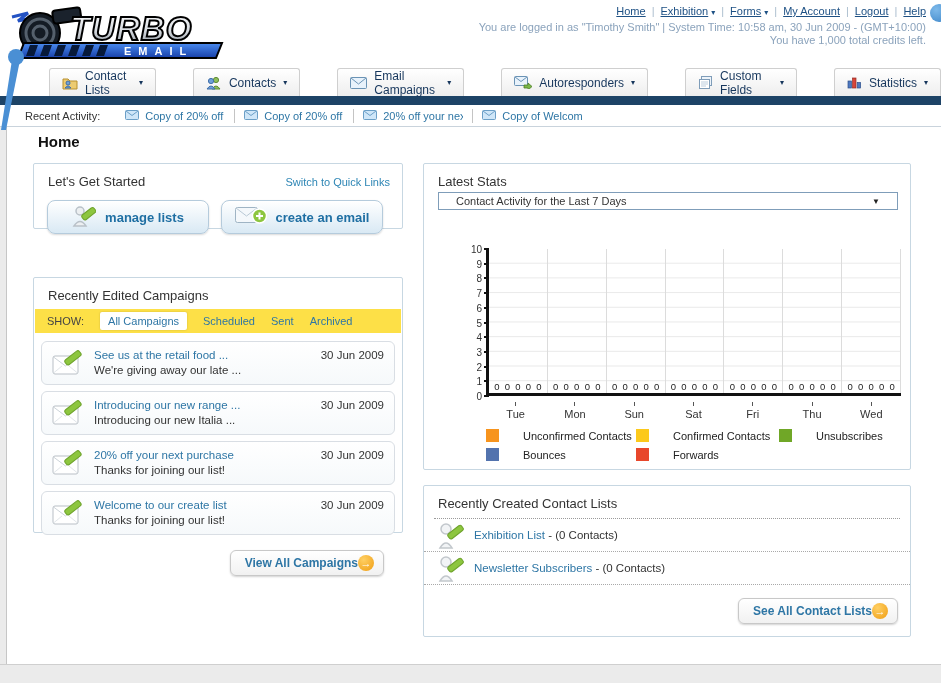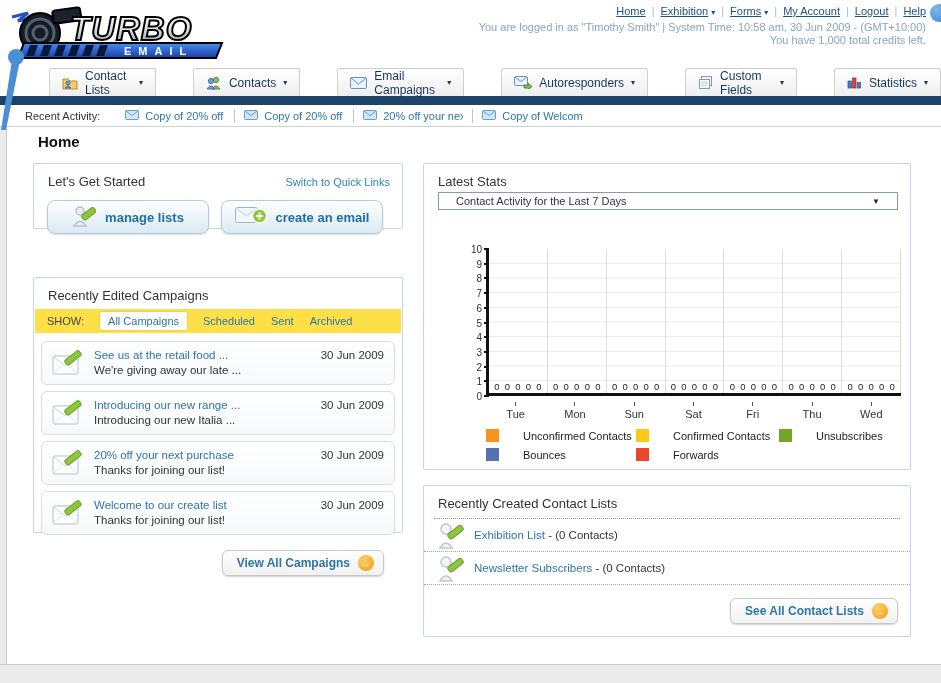--- a/index.html
+++ b/index.html
@@ -68,21 +68,21 @@
   .camp-tab { color:#2e76a5; cursor:pointer; }
   .camp-tab.active { background:#fff; padding:3px 8px; border-radius:2px; box-shadow:0 0 2px rgba(0,0,0,.2); }
   .camp-list { position:absolute; left:7px; right:7px; top:63px; }
   .camp-row { height:44px; margin-bottom:6px; border:1px solid #d9dee4; border-radius:6px;
               background:linear-gradient(#ffffff,#f6f9fb); display:flex; align-items:center; padding:0 10px; }
   .camp-icon { margin-right:10px; display:flex; }
   .camp-text { line-height:15px; font-size:11.5px; }
   .camp-title { color:#2e76a5; cursor:pointer; }
   .camp-sub { color:#333; }
   .camp-date { margin-left:auto; font-size:11.5px; color:#333; align-self:flex-start; padding-top:7px; }
-  .pill-btn { position:absolute; display:flex; align-items:center; gap:8px; height:26px; padding:0 9px 0 14px;
+  .pill-btn { position:absolute; display:flex; align-items:center; gap:0; height:26px; padding:0 9px 0 14px;
               background:linear-gradient(#ffffff,#f1f1f1); border:1px solid #c8c8c8; border-radius:6px;
               box-shadow:0 1px 2px rgba(0,0,0,.18); color:#2e76a5; font-weight:bold; font-size:12px; cursor:pointer; }
   #view-all-btn { right:18px; top:272px; }
   #see-all-btn { right:12px; bottom:12px; }
   .arrow-circle { width:16px; height:16px; border-radius:50%;
                   background:radial-gradient(circle at 35% 30%, #ffcf62, #ef9d13);
                   color:#fff; display:flex; align-items:center; justify-content:center; font-size:11px; font-weight:bold; }
 
   
   .stats-select { position:absolute; left:14px; top:28px; width:460px; height:18px; border:1px solid #7f9db9;

